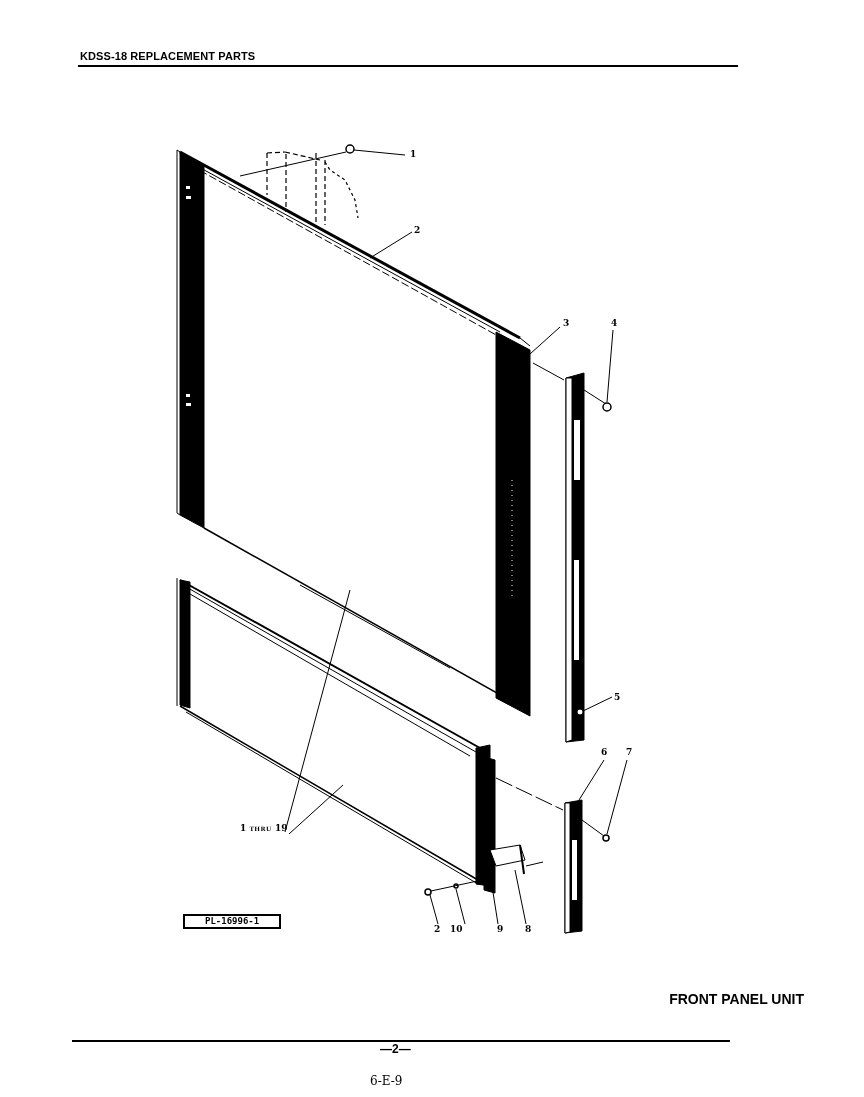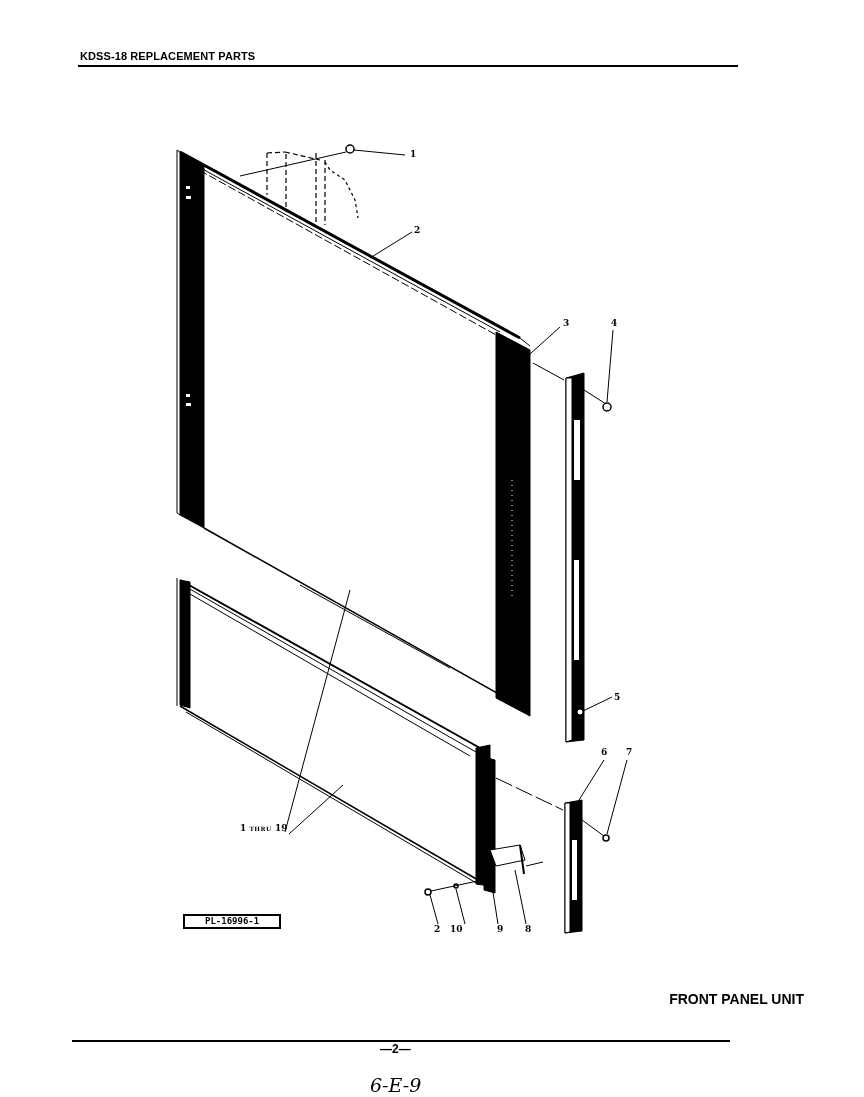--- a/index.html
+++ b/index.html
@@ -6,21 +6,21 @@
   body { width: 864px; height: 1097px; position: relative; overflow: hidden; font-family: "Liberation Sans", sans-serif; color: #000; }
   .header-title { position: absolute; left: 80px; top: 50px; font-size: 11px; font-weight: bold; letter-spacing: 0.1px; }
   .header-rule { position: absolute; left: 78px; top: 65px; width: 660px; height: 2px; background: #000; }
   .diagram { position: absolute; left: 0; top: 0; width: 864px; height: 1097px; }
   .callout { position: absolute; font-family: "DejaVu Serif", serif; font-size: 9px; font-weight: bold; }
   .callout-small { font-size: 6px; font-weight: bold; letter-spacing: 0.5px; }
   .plate-id { position: absolute; left: 183px; top: 914px; border: 2px solid #000; padding: 0 20px; font-family: "DejaVu Sans Mono", monospace; font-size: 9px; font-weight: bold; line-height: 11px; }
   .caption { position: absolute; left: 0; width: 804px; top: 971px; text-align: right; font-size: 14px; font-weight: bold; margin-top: 20px; }
   .footer-rule { position: absolute; left: 72px; top: 1040px; width: 658px; height: 2px; background: #000; }
   .page-num { position: absolute; left: 380px; top: 1042px; font-size: 12px; font-weight: bold; }
-  .handwritten { position: absolute; left: 370px; top: 1074px; font-family: "DejaVu Serif", serif; font-style: italic; font-size: 19px; }
+  .handwritten { position: absolute; left: 370px; top: 1074px; font-family: "DejaVu Serif", serif; font-size: 12px; }
 </style>
 </head>
 <body>
 
 <div class="header-title">KDSS-18 REPLACEMENT PARTS</div>
 <div class="header-rule"></div>
 
 <svg class="diagram" viewBox="0 0 864 1097" xmlns="http://www.w3.org/2000/svg">
 
   <g stroke="#000" fill="none">

